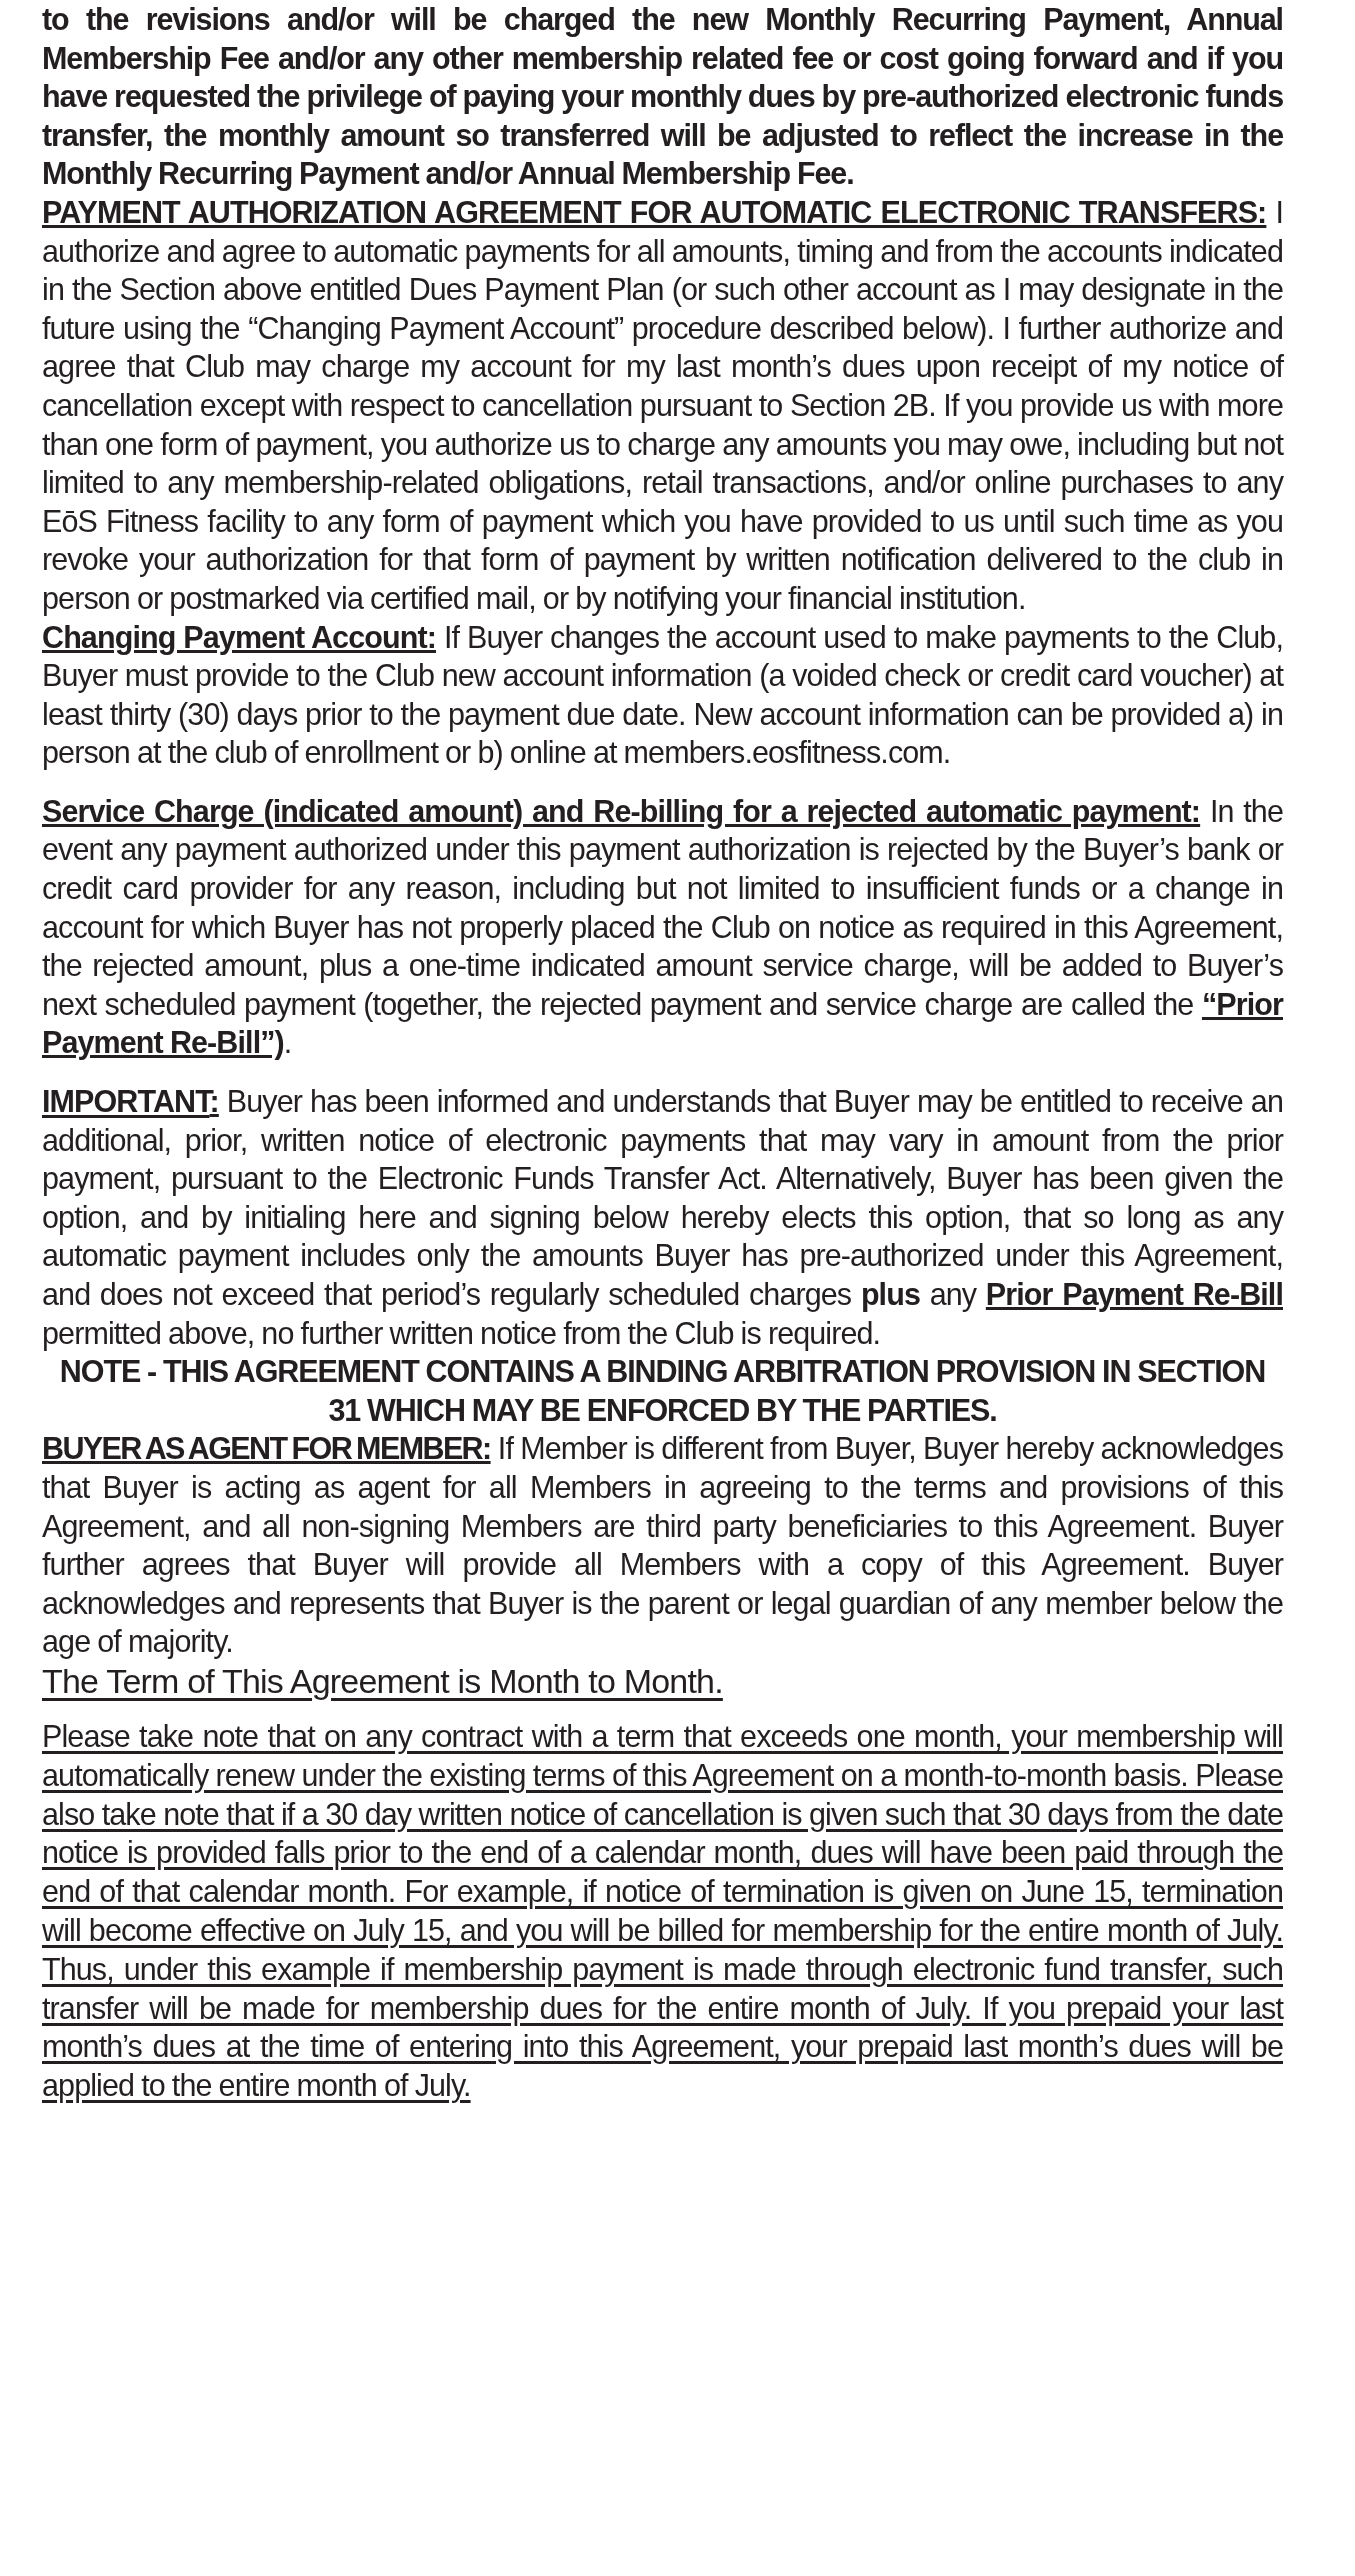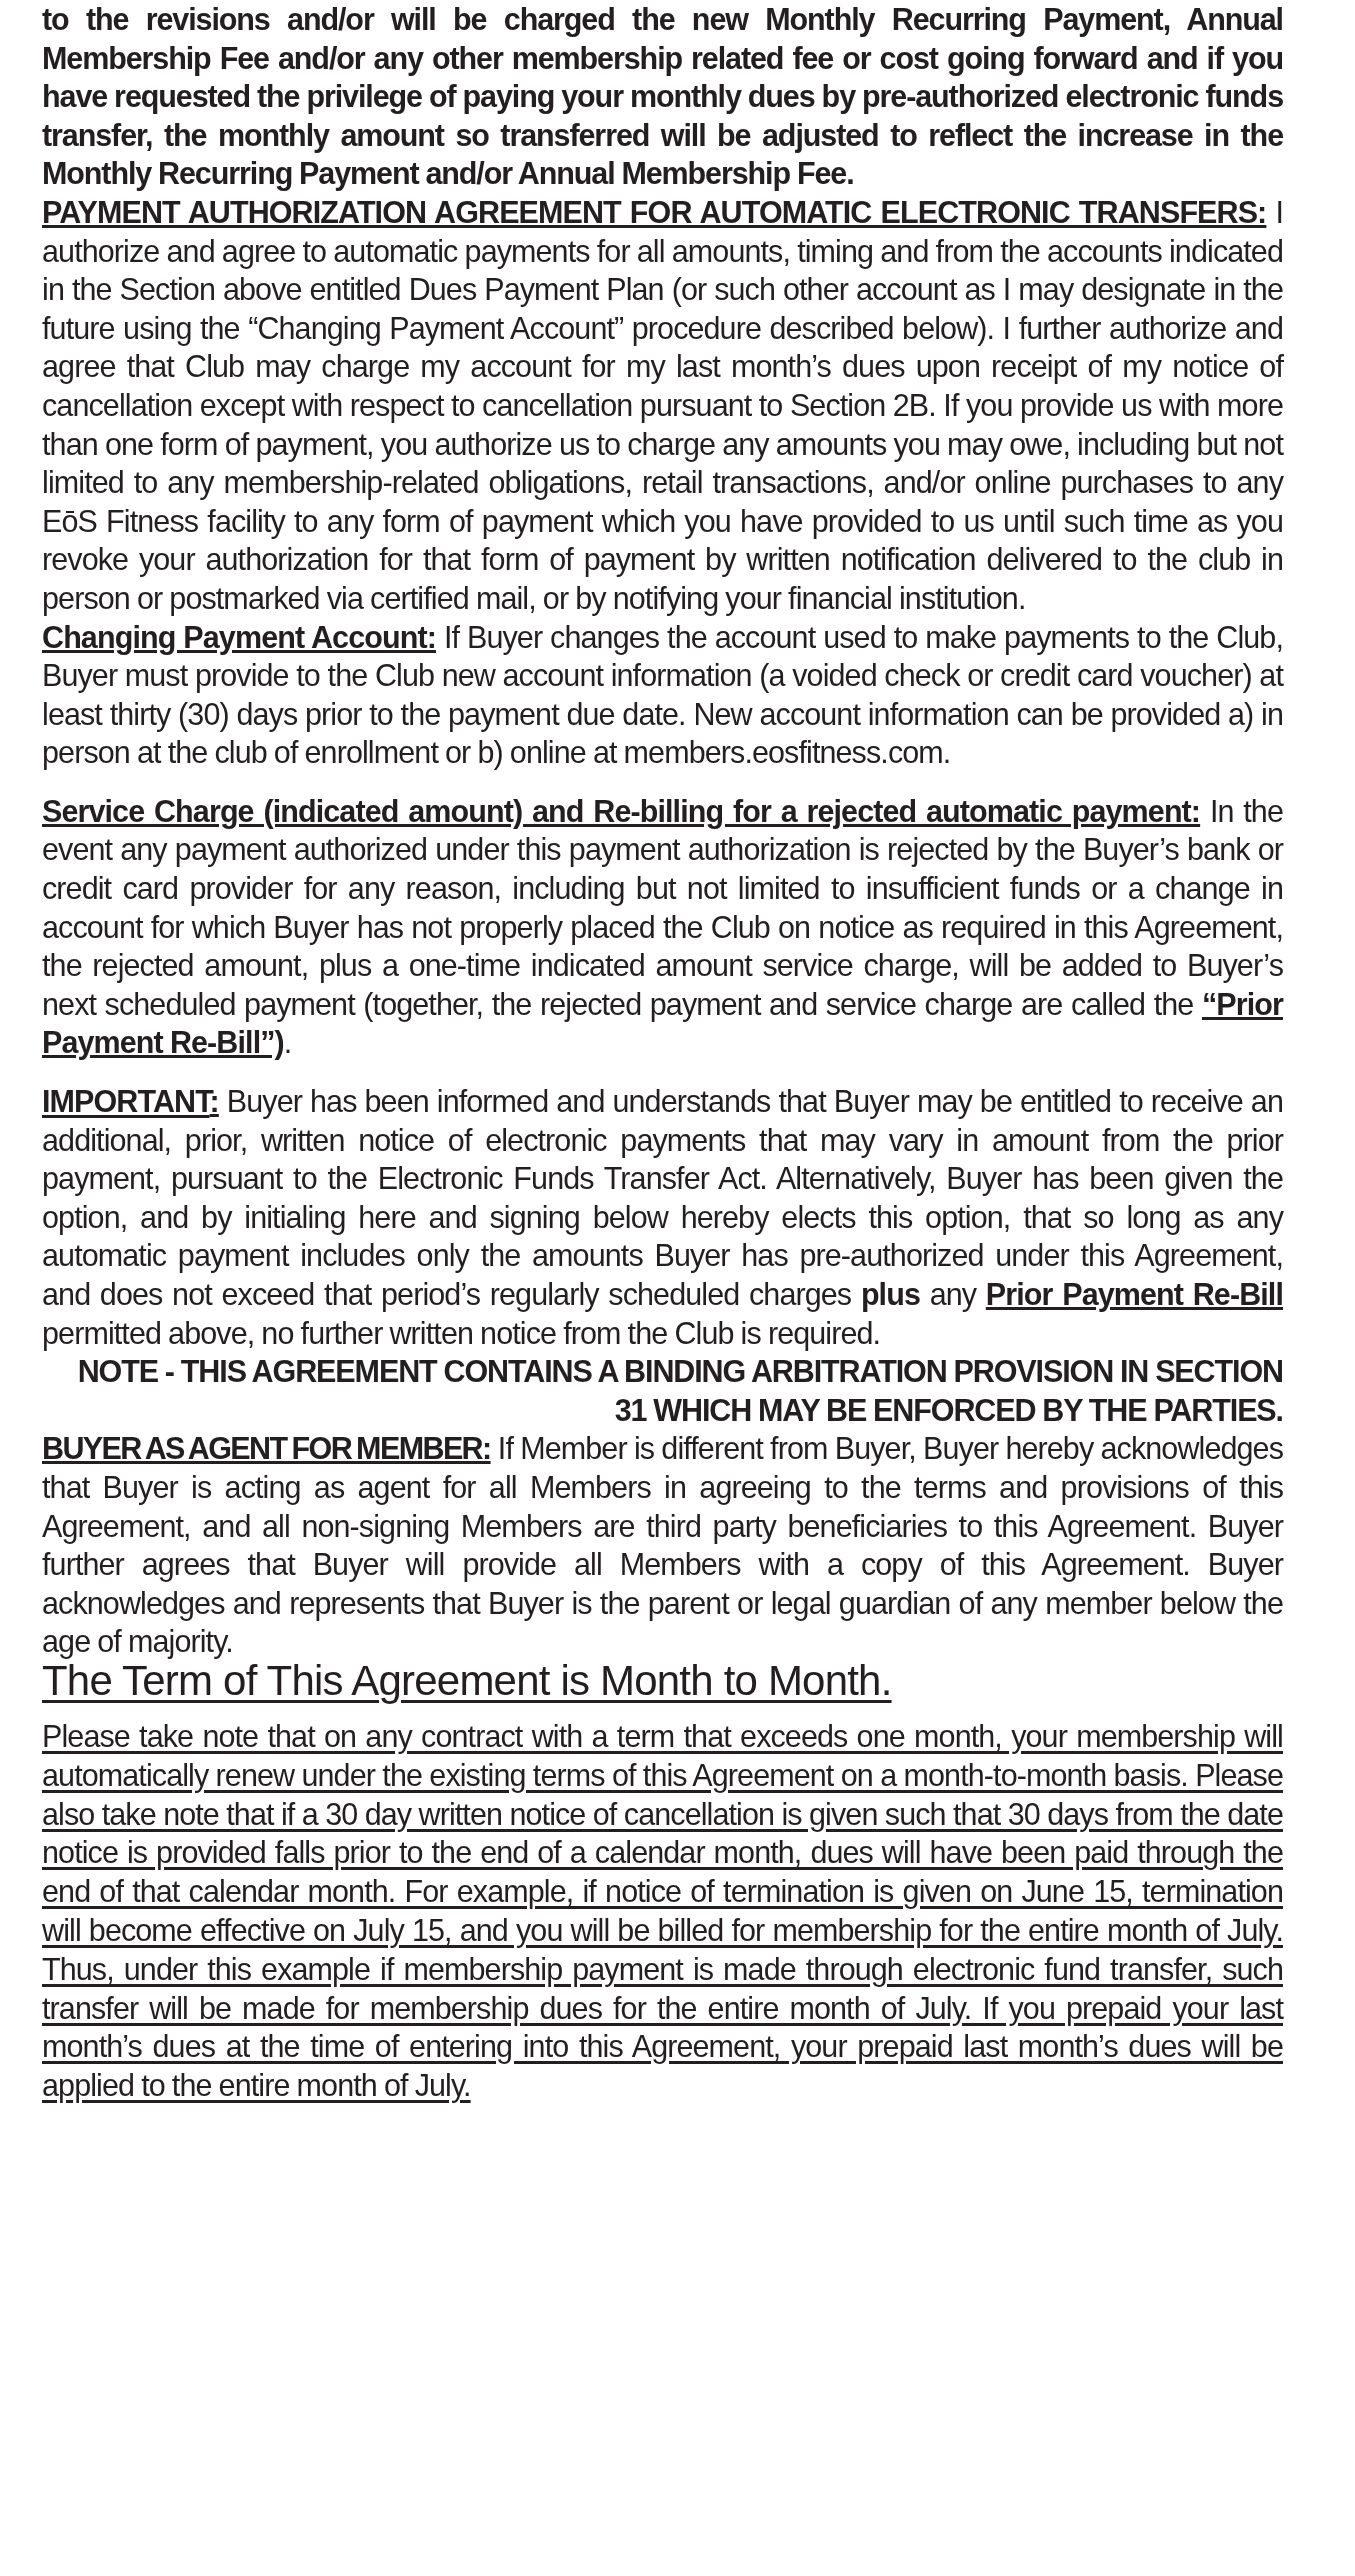--- a/index.html
+++ b/index.html
@@ -30,21 +30,21 @@
   .b { font-weight: bold; text-decoration: underline; }
   .bi { font-weight: bold; }
   .u { text-decoration-thickness: 3px; text-underline-offset: 3px; }
   .ul-block {
     text-decoration: underline;
     text-decoration-thickness: 3px;
     text-underline-offset: 4px;
   }
   .term-heading {
     margin: 0;
-    font-size: 42px;
+    font-size: 34px;
     line-height: 40px;
     letter-spacing: -0.8px;
   }
   .term-heading span {
     text-decoration: underline;
     text-decoration-thickness: 3px;
     text-underline-offset: 5px;
   }
   .tight { letter-spacing: -1.6px; word-spacing: -2px; }
 </style>
@@ -65,21 +65,21 @@
 
   <p class="p gap">
     <span class="b">Service Charge (indicated amount) and Re-billing for a rejected automatic payment:</span><span> In the event any payment authorized under this payment authorization is rejected by the Buyer’s bank or credit card provider for any reason, including but not limited to insufficient funds or a change in account for which Buyer has not properly placed the Club on notice as required in this Agreement, the rejected amount, plus a one-time indicated amount service charge, will be added to Buyer’s next scheduled payment (together, the rejected payment and service charge are called the </span><span class="b">“Prior Payment Re-Bill”)</span><span>.</span>
   </p>
 
   <p class="p gap">
     <span class="b u">IMPORTANT</span><span class="b">:</span><span> Buyer has been informed and understands that Buyer may be entitled to receive an additional, prior, written notice of electronic payments that may vary in amount from the prior payment, pursuant to the Electronic Funds Transfer Act. Alternatively, Buyer has been given the option, and by initialing here and signing below hereby elects this option, that so long as any automatic payment includes only the amounts Buyer has pre-authorized under this Agreement, and does not exceed that period’s regularly scheduled charges </span><span class="bi">plus</span><span> any </span><span class="b">Prior Payment Re-Bill</span><span> permitted above, no further written notice from the Club is required.</span>
   </p>
 
 
-  <p class="p bold" style="text-align:right;">NOTE - THIS AGREEMENT CONTAINS A BINDING ARBITRATION PROVISION IN SECTION 31 WHICH MAY BE ENFORCED BY THE PARTIES.</p>
+  <p class="p bold" style="text-align:center;">NOTE - THIS AGREEMENT CONTAINS A BINDING ARBITRATION PROVISION IN SECTION 31 WHICH MAY BE ENFORCED BY THE PARTIES.</p>
 
   <p class="p">
     <span class="b tight">BUYER AS AGENT FOR MEMBER:</span><span> If Member is different from Buyer, Buyer hereby acknowledges that Buyer is acting as agent for all Members in agreeing to the terms and provisions of this Agreement, and all non-signing Members are third party beneficiaries to this Agreement. Buyer further agrees that Buyer will provide all Members with a copy of this Agreement.  Buyer acknowledges and represents that Buyer is the parent or legal guardian of any member below the age of majority.</span>
   </p>
 
   <p class="term-heading">
     <span>The Term of This Agreement is Month to Month.</span>
   </p>
 
   <p class="p" style="line-height:38.8px;margin-top:16px;">

